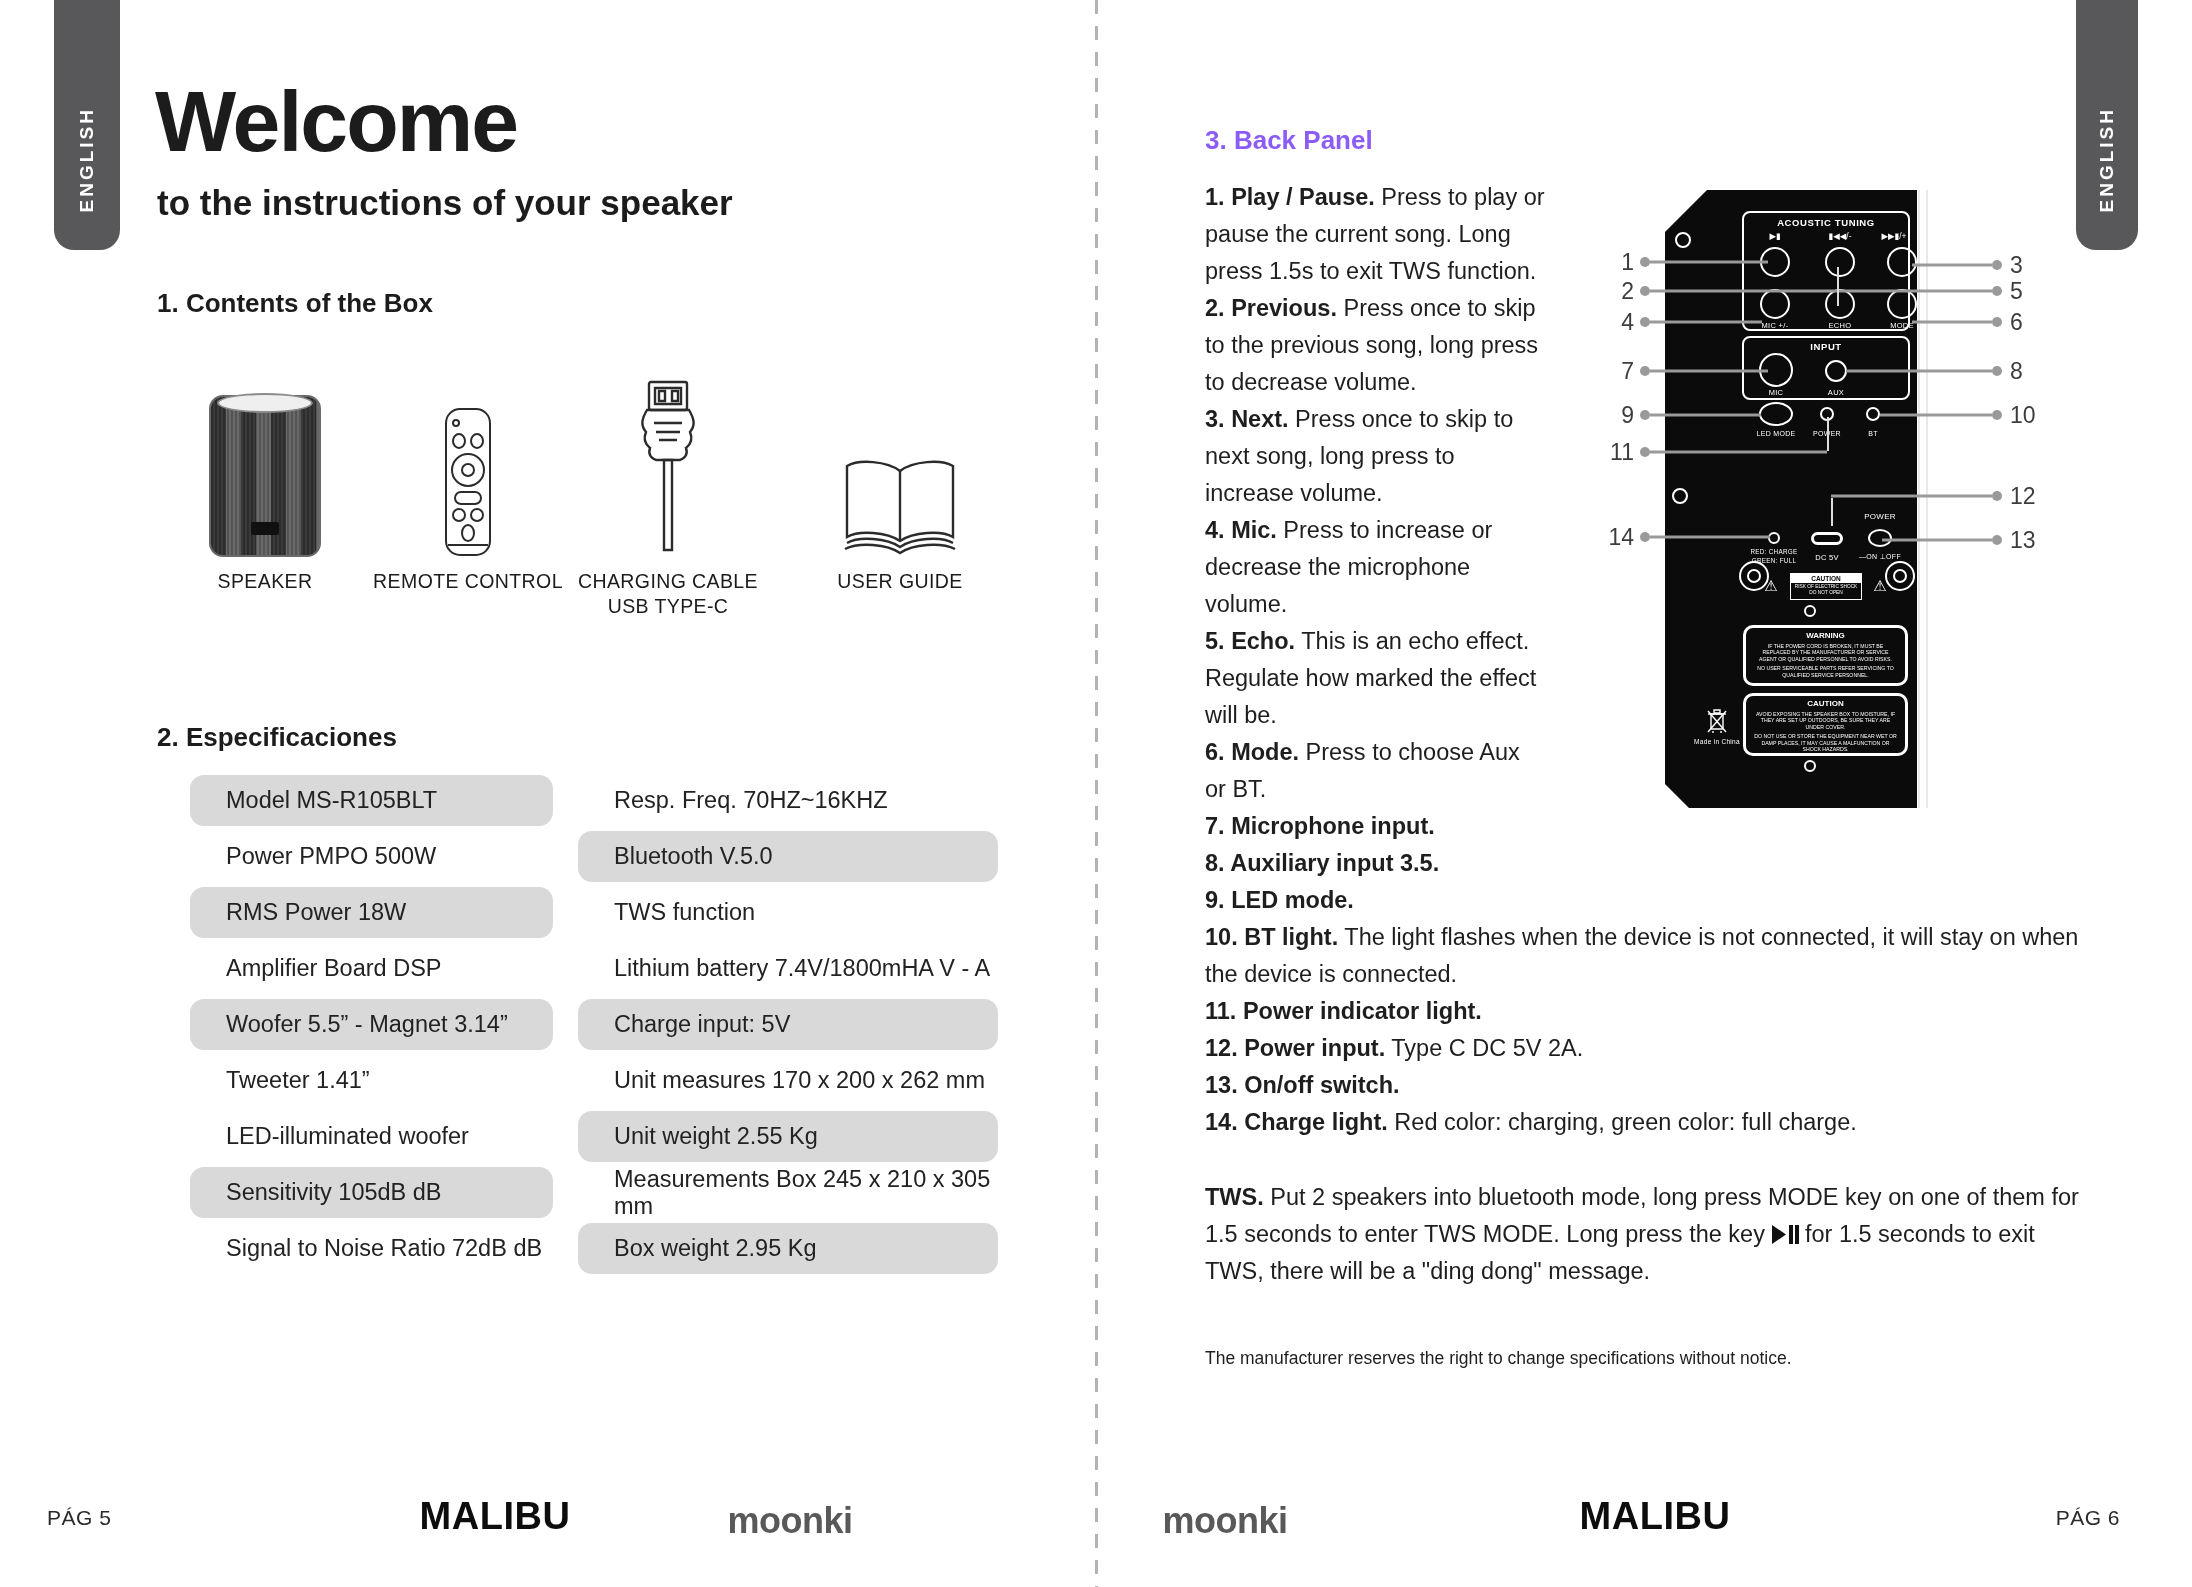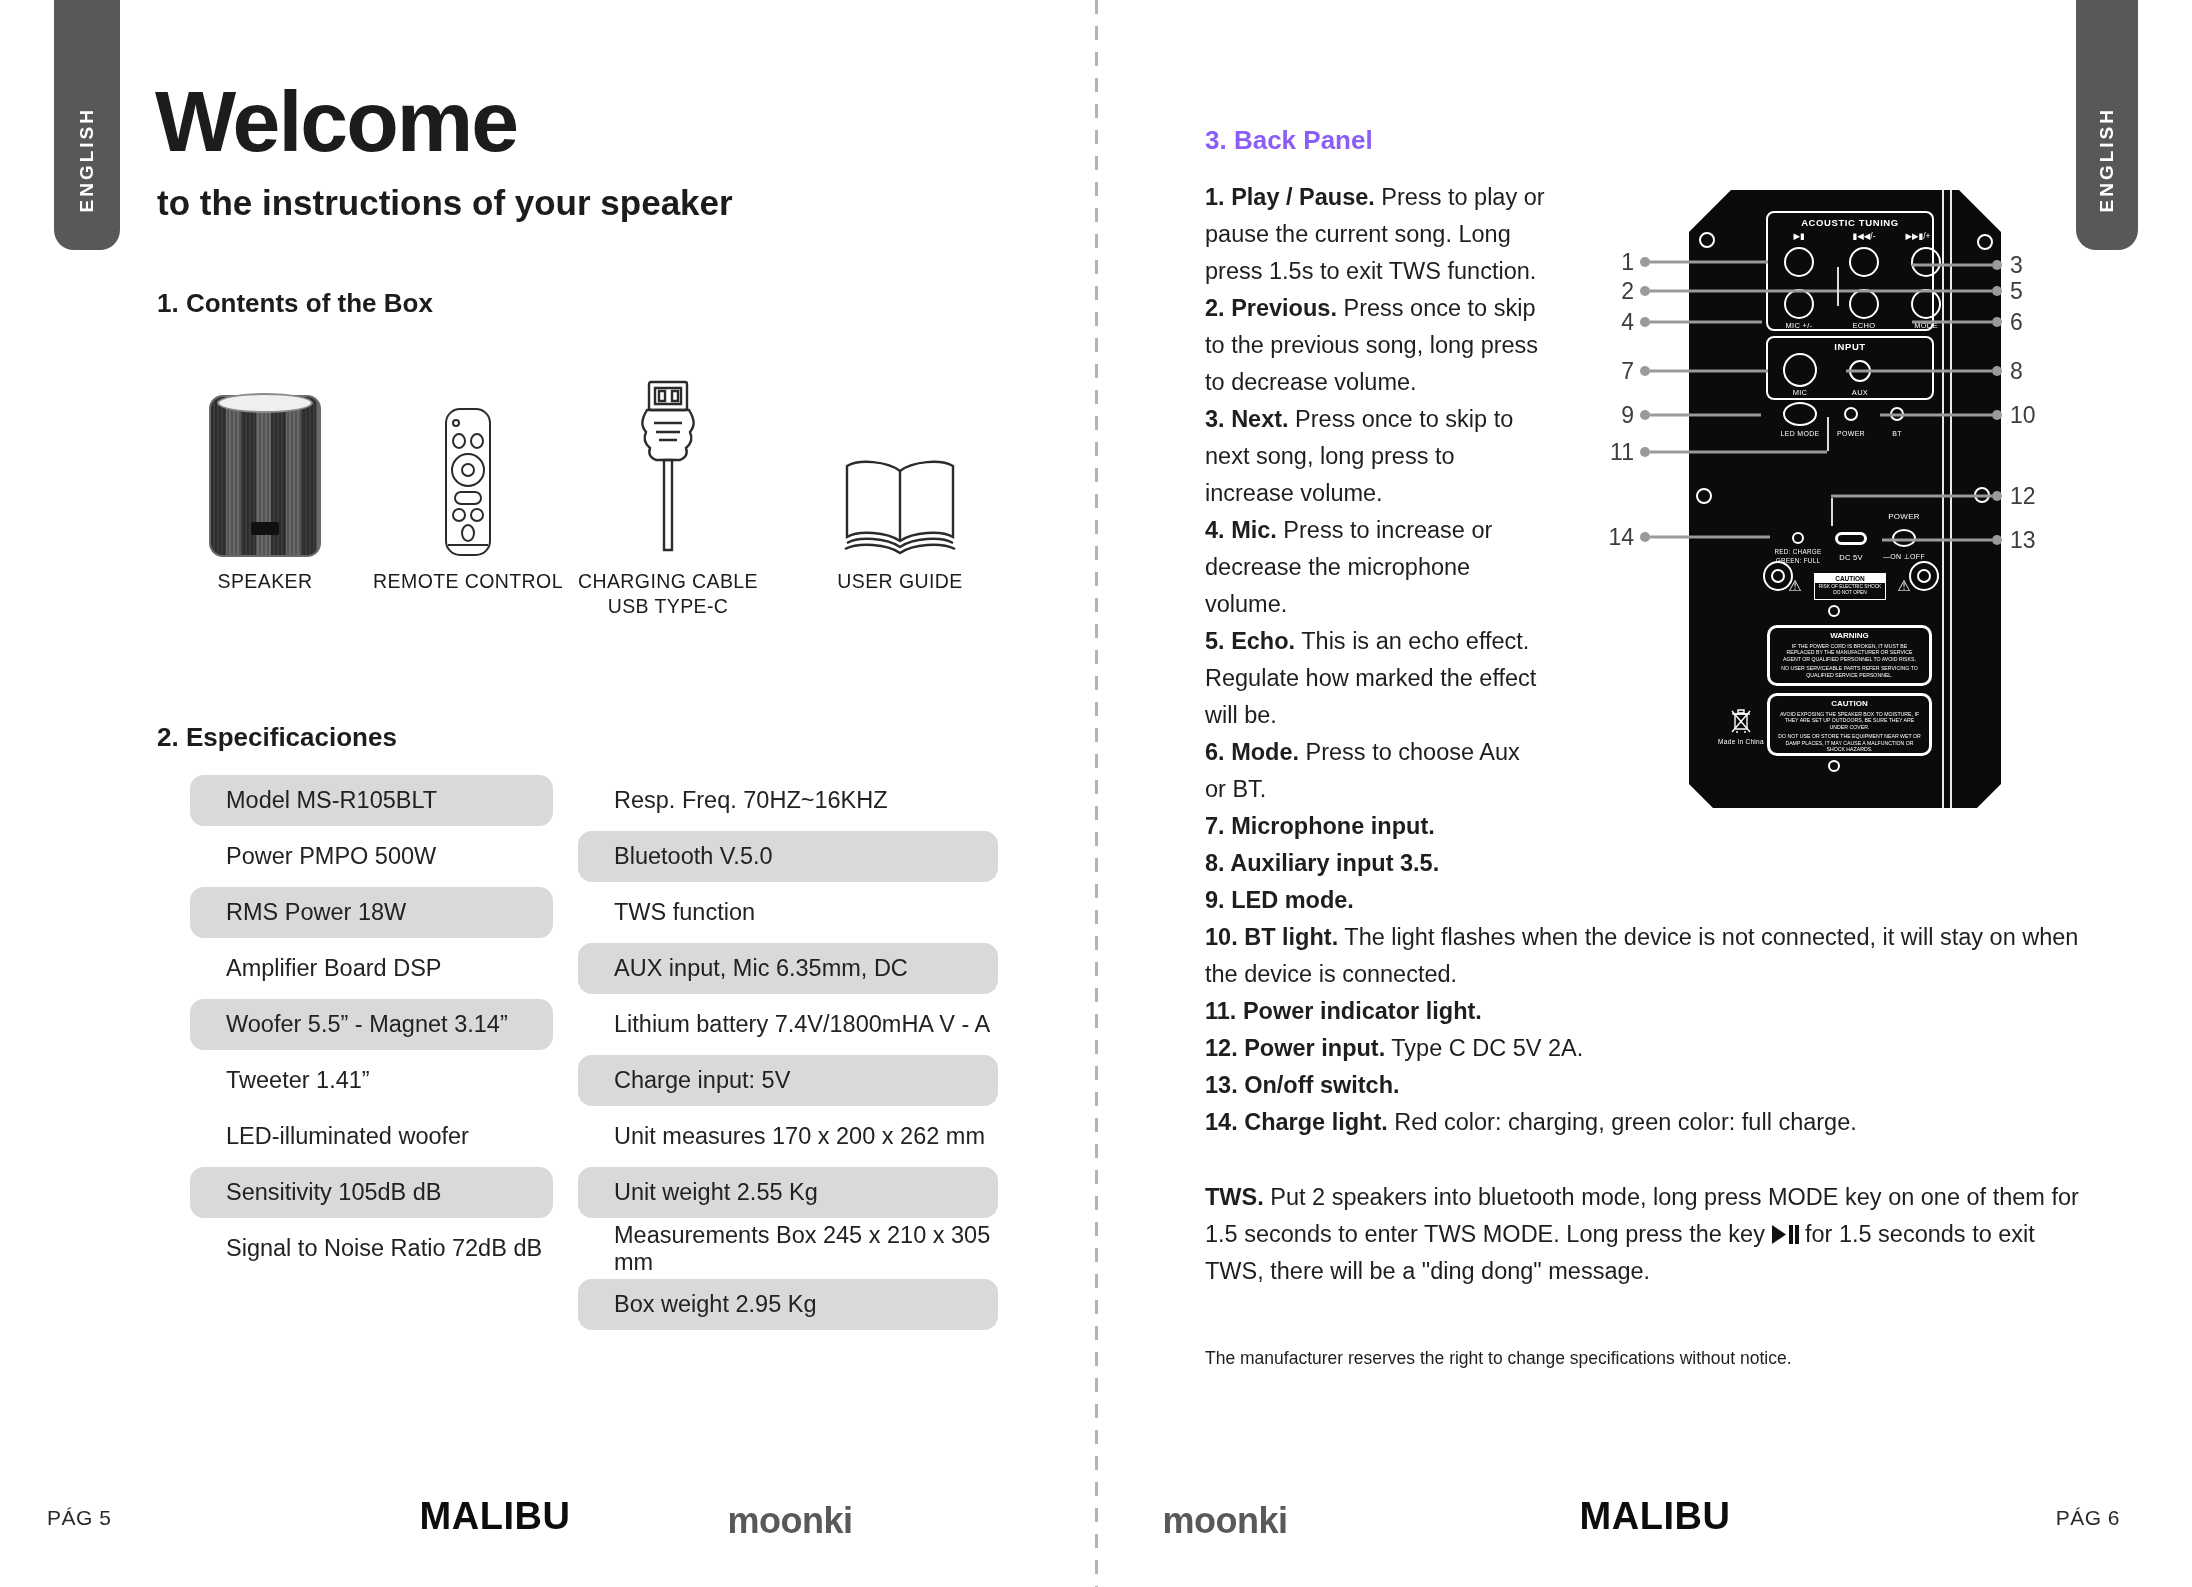--- a/index.html
+++ b/index.html
@@ -44,22 +44,22 @@
   
   .bp-text{position:absolute;left:1205px;top:110px;width:892px;font-size:23.5px;line-height:37px;color:#1e1e1e;}
   .bp-text h2{font-size:26px;font-weight:700;margin:12px 0 20px 0;color:#8b5cf6;}
   .bp-item{margin:0;}
   .bp-item.narrow{width:340px;}
   .tws-par{margin:38px 0 0 0;}
   .keyicon svg{vertical-align:-3px;margin:0 6px;}
   .disclaimer{margin-top:50px;font-size:17.5px;color:#1e1e1e;}
   
   .bp-figure{position:absolute;left:1600px;top:185px;width:505px;height:648px;}
-  .panel{position:absolute;left:65px;top:5px;width:312px;height:618px;background:#0b0b0b;z-index:1;
-    clip-path:polygon(42px 0,270px 0,312px 42px,312px 594px,288px 618px,24px 618px,0 594px,0 42px);margin-left:24px;}
+  .panel{position:absolute;left:65px;top:5px;width:252px;height:618px;background:#0b0b0b;z-index:1;
+    clip-path:polygon(42px 0,270px 0,312px 42px,312px 594px,288px 618px,24px 618px,0 594px,0 42px);}
   .stripe{position:absolute;top:0;bottom:0;width:2px;background:#e9e9e9;}
   .ring{position:absolute;border:2px solid #fff;border-radius:50%;box-sizing:border-box;}
   .circ{position:absolute;border:2px solid #fff;border-radius:50%;box-sizing:border-box;}
   .dlabel{position:absolute;color:#fff;font-size:8px;transform:translateX(-50%);white-space:nowrap;letter-spacing:.3px;}
   .dbox{position:absolute;border:2px solid #fff;border-radius:8px;box-sizing:border-box;}
   .dbox-title{position:absolute;top:4px;left:0;right:0;text-align:center;color:#fff;font-size:9.5px;
     font-weight:700;letter-spacing:.6px;}
   .glyph{position:absolute;color:#fff;font-size:8.5px;transform:translateX(-50%);white-space:nowrap;}
   .warnbox{position:absolute;border:3px solid #fff;border-radius:10px;box-sizing:border-box;color:#fff;}
   .warnbox .wb-title{font-size:8px;font-weight:700;text-align:center;margin-top:3px;}
@@ -157,21 +157,20 @@
     <div class="spec-row gray">Woofer 5.5” - Magnet 3.14”</div>
     <div class="spec-row">Tweeter 1.41”</div>
     <div class="spec-row">LED-illuminated woofer</div>
     <div class="spec-row gray">Sensitivity 105dB dB</div>
     <div class="spec-row">Signal to Noise Ratio 72dB dB</div>
   </div>
 <div id="specs-right" class="spec-col" style="left:578px;width:420px;">
     <div class="spec-row">Resp. Freq. 70HZ~16KHZ</div>
     <div class="spec-row gray">Bluetooth V.5.0</div>
     <div class="spec-row">TWS function</div>
-    <div class="spec-row gray">AUX input, Mic 6.35mm, DC</div>
     <div class="spec-row">Lithium battery 7.4V/1800mHA V - A</div>
     <div class="spec-row gray">Charge input: 5V</div>
     <div class="spec-row">Unit measures 170 x 200 x 262 mm</div>
     <div class="spec-row gray">Unit weight 2.55 Kg</div>
     <div class="spec-row">Measurements Box 245 x 210 x 305 mm</div>
     <div class="spec-row gray">Box weight 2.95 Kg</div>
   </div>
 
 <div class="pg" style="left:47px;top:1506px;">PÁG 5</div>
 <div class="brand-malibu" style="left:400px;top:1495px;width:190px;">MALIBU</div>

